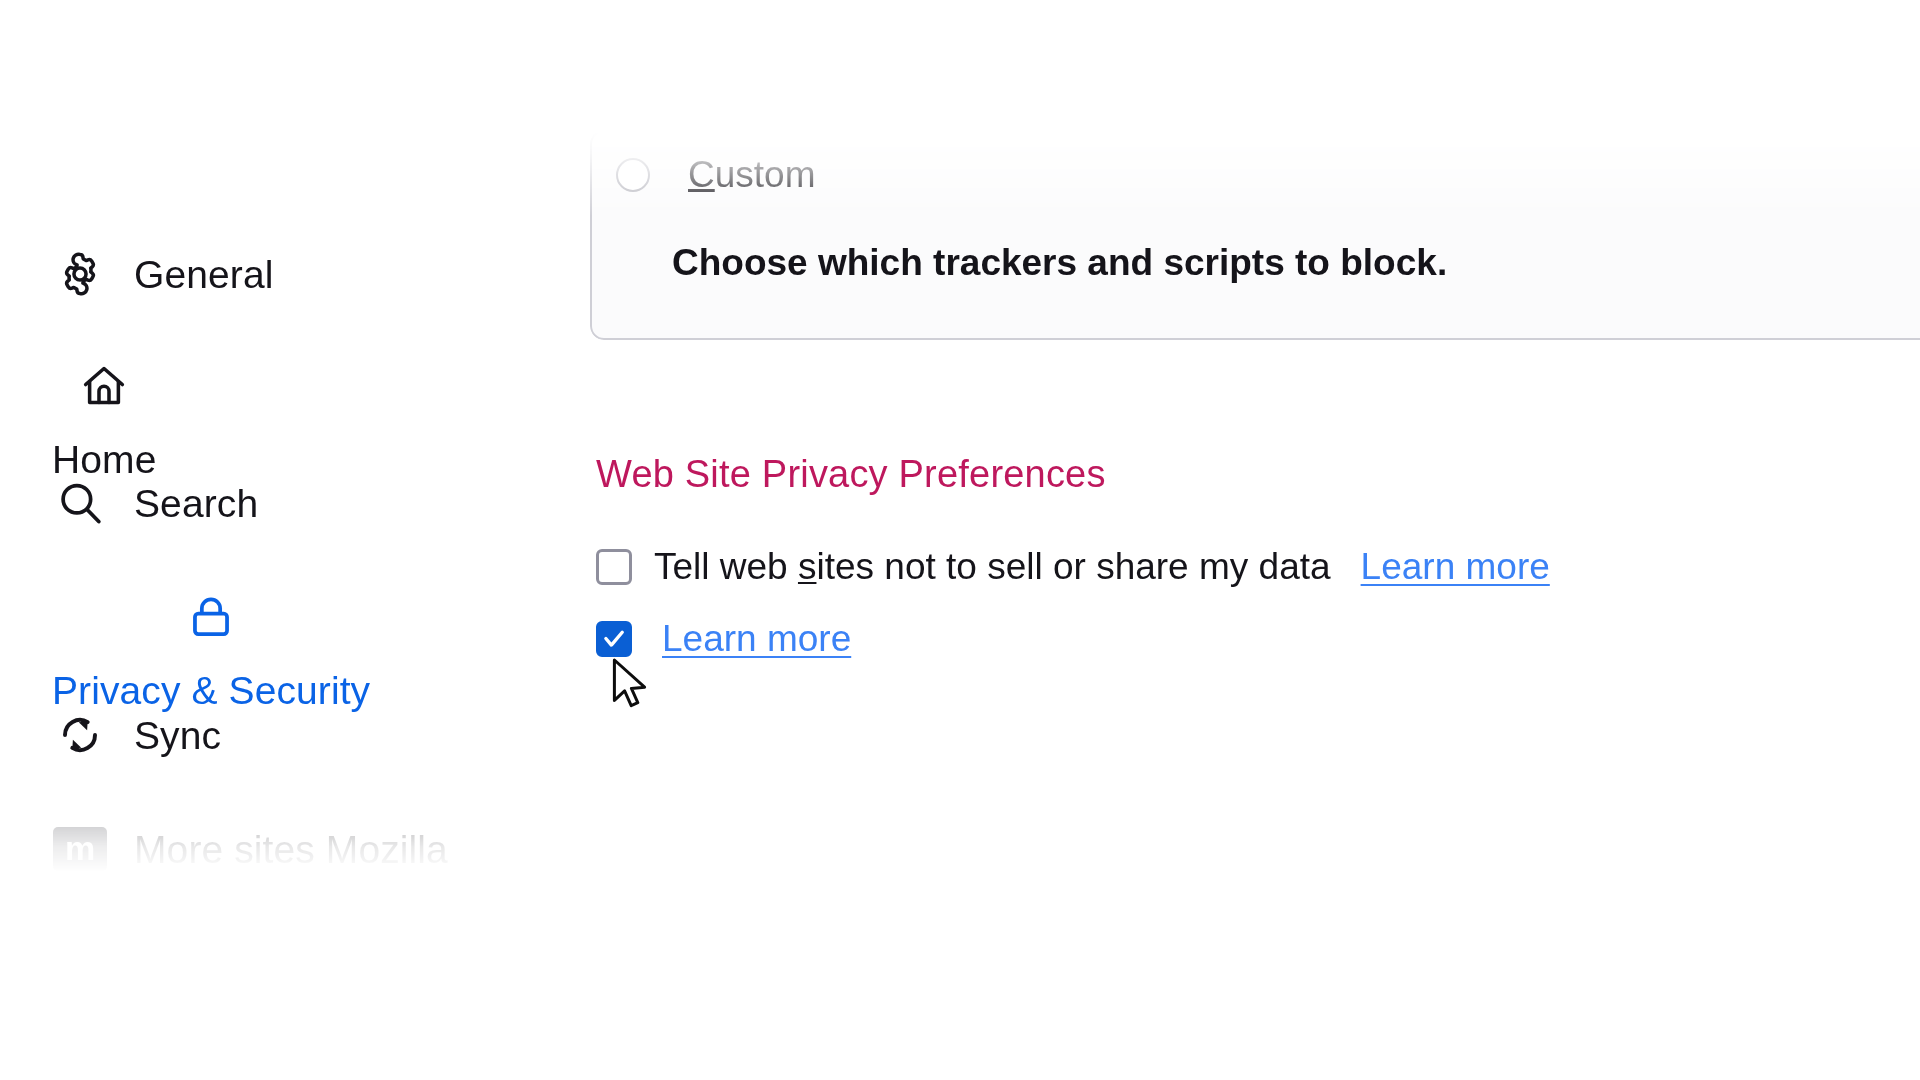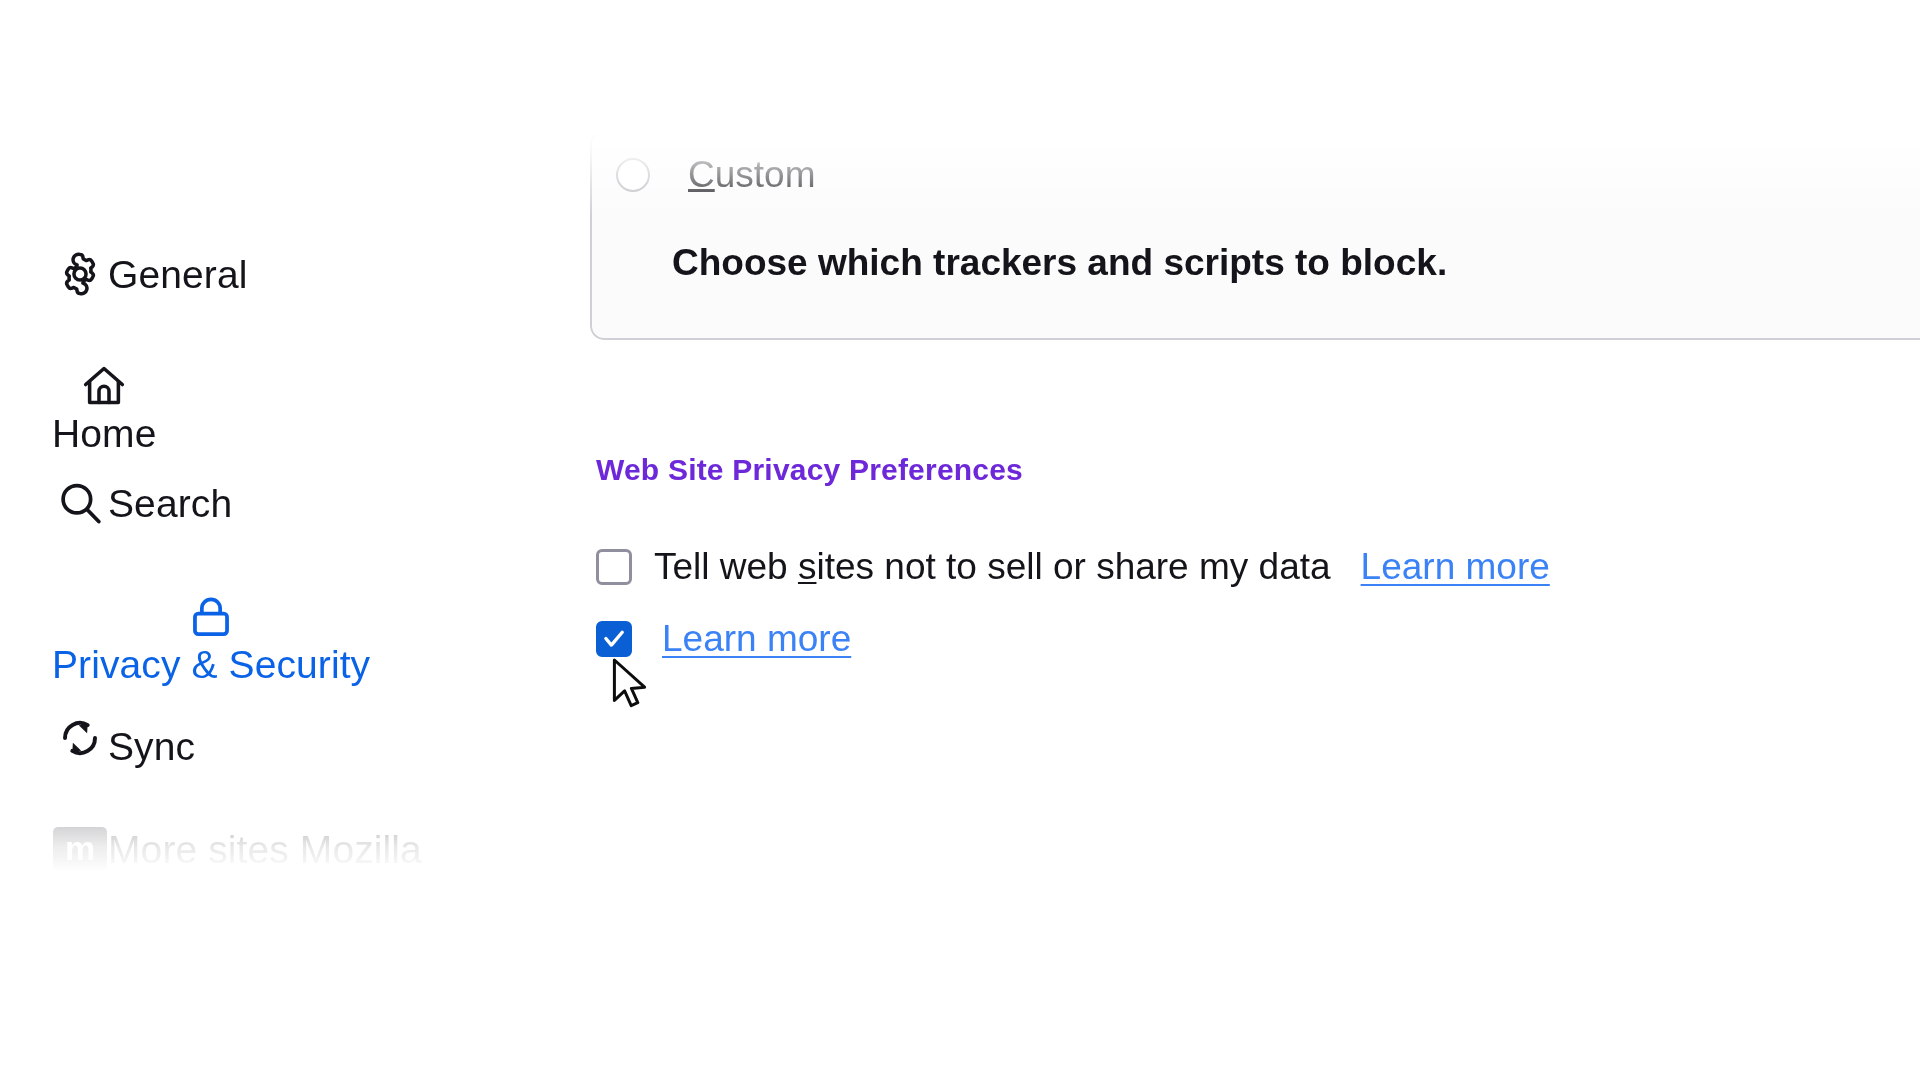--- a/index.html
+++ b/index.html
@@ -22,20 +22,21 @@
     left: 0;
     top: 0;
     width: 560px;
     height: 1080px;
   }
   .nav-item {
     position: absolute;
     left: 52px;
     display: flex;
     align-items: center;
+    gap: 26px;
     height: 62px;
     cursor: default;
   }
   .nav-icon {
     width: 56px;
     height: 56px;
     display: flex;
     align-items: center;
     justify-content: center;
     flex: 0 0 auto;
@@ -46,21 +47,21 @@
     color: #15141a;
     letter-spacing: 0.1px;
     white-space: nowrap;
   }
   .nav-item.selected .nav-label { color: #0a63e6; }
 
   #nav-general  { top: 243px; }
   #nav-home     { top: 358px; flex-direction: column; }
   #nav-search   { top: 472px; }
   #nav-privacy  { top: 589px; flex-direction: column; }
-  #nav-sync     { top: 704px; align-items: flex-end; }
+  #nav-sync     { top: 704px; }
   #nav-mozilla  { top: 818px; }
 
   
   #nav-mozilla {
     -webkit-mask-image: linear-gradient(to bottom, rgba(0,0,0,0.30) 0%, rgba(0,0,0,0.10) 45%, rgba(0,0,0,0.0) 88%);
     mask-image: linear-gradient(to bottom, rgba(0,0,0,0.30) 0%, rgba(0,0,0,0.10) 45%, rgba(0,0,0,0.0) 88%);
   }
   .mozilla-logo {
     width: 54px;
     height: 44px;
@@ -132,23 +133,23 @@
     line-height: 1;
     white-space: nowrap;
     font-weight: bold;
   }
 
   
   #section-heading {
     position: absolute;
     left: 36px;
     top: 455px;
-    font-size: 30px;
-    font-weight: bold;
-    color: #6d28d9;
+    font-size: 38px;
+    font-weight: normal;
+    color: #be185d;
     line-height: 1;
     letter-spacing: 0.2px;
     white-space: nowrap;
   }
 
   .pref-row {
     position: absolute;
     left: 36px;
     display: flex;
     align-items: center;

